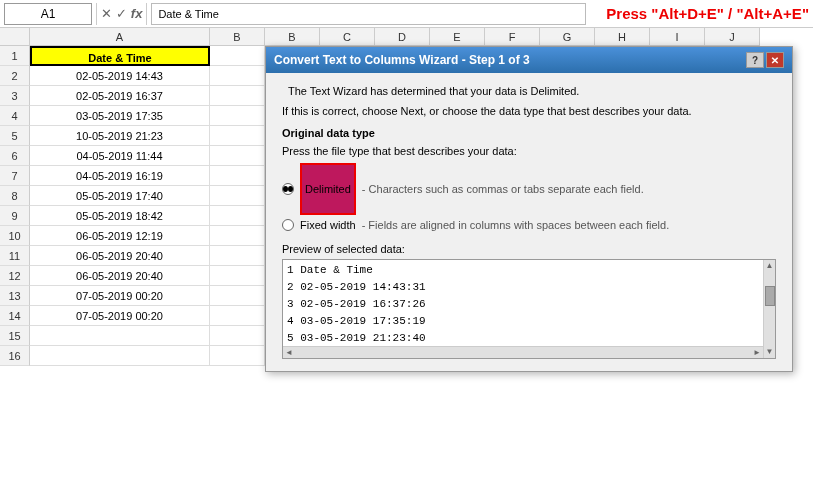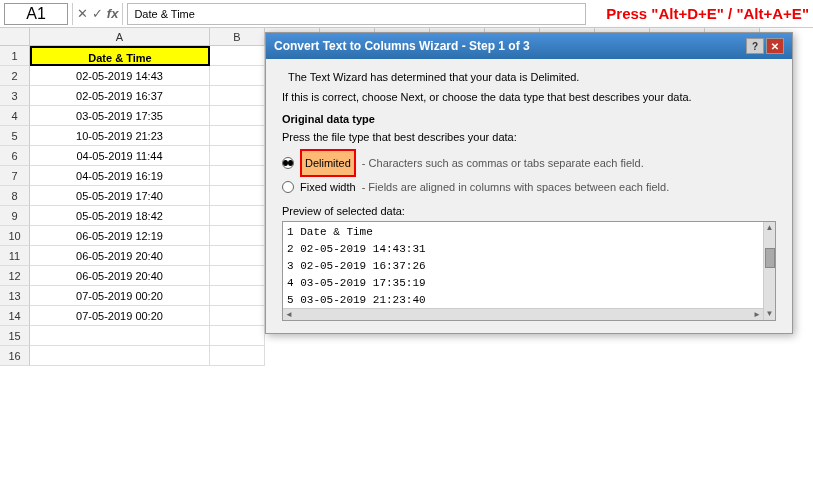--- a/index.html
+++ b/index.html
@@ -1,20 +1,20 @@
 <!DOCTYPE html>
 <html><head>
   <meta charset="utf-8">
   <style>
     * { box-sizing: border-box; margin: 0; padding: 0; }
     body { font-family: 'Segoe UI', Arial, sans-serif; font-size: 11px; background: #fff; overflow: hidden; width: 813px; height: 502px; }
 
     
     .top-bar { display: flex; align-items: center; height: 28px; background: #fff; border-bottom: 1px solid #ccc; padding: 0 4px; }
-    .cell-ref { width: 64px; height: 22px; border: 1px solid #999; text-align: center; font-size: 16px; padding: 2px 4px; background: #fff; }
+    .cell-ref { width: 88px; height: 22px; border: 1px solid #999; text-align: center; font-size: 12px; padding: 2px 4px; background: #fff; }
     .top-bar-sep { width: 1px; height: 22px; background: #ccc; margin: 0 4px; }
     .formula-icons { display: flex; align-items: center; gap: 4px; color: #666; font-size: 13px; }
     .formula-bar { flex: 1; height: 22px; border: 1px solid #bbb; padding: 2px 6px; font-size: 11px; }
     .hotkey-text { color: #e00; font-size: 15px; font-weight: bold; margin-left: 20px; }
 
     
     .spreadsheet { position: relative; width: 813px; height: 502px; }
 
     .grid-area { position: absolute; top: 28px; left: 0; width: 265px; height: 474px; }
 
@@ -28,41 +28,41 @@
     .grid-row { display: flex; height: 20px; }
     .row-num { width: 30px; background: #f2f2f2; border-right: 1px solid #ccc; border-bottom: 1px solid #ddd; text-align: center; line-height: 20px; font-size: 11px; color: #333; }
     .cell-a { width: 180px; border-right: 1px solid #ddd; border-bottom: 1px solid #ddd; text-align: center; line-height: 20px; font-size: 11px; padding: 0 4px; }
     .cell-a.header-cell { background: #ffff00; font-weight: bold; color: #000; border: 2px solid #000; }
     .cell-b { width: 55px; border-right: 1px solid #ddd; border-bottom: 1px solid #ddd; }
     .col-header-extra { min-width: 55px; background: #f2f2f2; border-right: 1px solid #ccc; border-bottom: 1px solid #ccc; text-align: center; font-size: 11px; color: #333; line-height: 18px; }
 
     
     .dialog-overlay { position: absolute; top: 28px; left: 265px; width: 548px; height: 430px; }
 
-    .dialog { position: absolute; top: 4px; left: 0; width: 528px; background: #f0f0f0; border: 1px solid #999; box-shadow: 2px 2px 8px rgba(0,0,0,0.3); }
+    .dialog { position: absolute; top: 18px; left: 0; width: 528px; background: #f0f0f0; border: 1px solid #999; box-shadow: 2px 2px 8px rgba(0,0,0,0.3); }
 
     .dialog-titlebar { background: linear-gradient(to bottom, #4a90d9, #2c6fad); color: #fff; padding: 4px 8px; display: flex; align-items: center; justify-content: space-between; font-size: 12px; font-weight: bold; height: 26px; }
     .dialog-title-text { font-size: 12px; }
     .dialog-title-btns { display: flex; gap: 2px; }
     .dialog-title-btn { width: 18px; height: 16px; background: #c0392b; border: 1px solid #999; display: flex; align-items: center; justify-content: center; font-size: 10px; color: #fff; cursor: pointer; }
     .dialog-title-btn.help { background: #d0d0d0; color: #333; }
 
     .dialog-body { padding: 12px 16px; background: #f0f0f0; }
 
     .dialog-intro { font-size: 11px; color: #000; margin-bottom: 8px; margin-left: 6px; }
     .dialog-intro2 { font-size: 11px; color: #000; margin-bottom: 10px; }
 
     .orig-data-label { font-size: 11px; font-weight: bold; margin-bottom: 6px; }
     .choose-label { font-size: 11px; margin-bottom: 6px; }
 
     .radio-row { display: flex; align-items: center; margin-bottom: 4px; gap: 6px; }
     .radio-btn { width: 12px; height: 12px; border-radius: 50%; border: 1px solid #666; background: #fff; display: flex; align-items: center; justify-content: center; }
     .radio-btn.selected::after { content: ''; width: 6px; height: 6px; border-radius: 50%; background: #000; }
     .radio-label { font-size: 11px; color: #000; }
-    .radio-label.highlighted { background: #fdba74; border: 2px solid #e00; padding: 6px 3px; }
+    .radio-label.highlighted { background: #be185d; border: 2px solid #e00; padding: 18px 3px; }
     .radio-desc { font-size: 11px; color: #555; }
 
     .preview-label { font-size: 11px; font-weight: normal; margin-top: 12px; margin-bottom: 4px; }
 
     .preview-box { background: #fff; border: 1px solid #999; height: 100px; overflow: hidden; position: relative; }
     .preview-content { padding: 2px 4px; font-size: 11px; font-family: 'Courier New', monospace; line-height: 17px; color: #000; }
     .preview-scrollbar { position: absolute; right: 0; top: 0; width: 12px; height: 100%; background: #e0e0e0; border-left: 1px solid #ccc; display: flex; flex-direction: column; align-items: center; }
     .preview-scroll-thumb { width: 10px; height: 20px; background: #aaa; margin-top: 14px; border: 1px solid #888; }
     .preview-scroll-arrow { font-size: 8px; color: #666; line-height: 12px; }
     .preview-hscrollbar { position: absolute; bottom: 0; left: 0; right: 12px; height: 12px; background: #e0e0e0; border-top: 1px solid #ccc; display: flex; align-items: center; }

